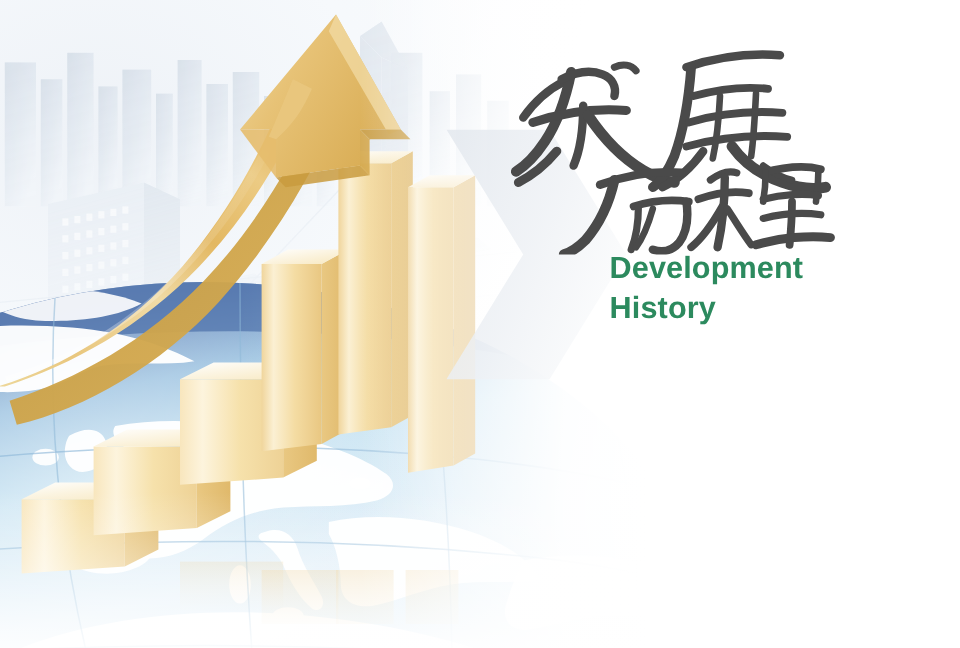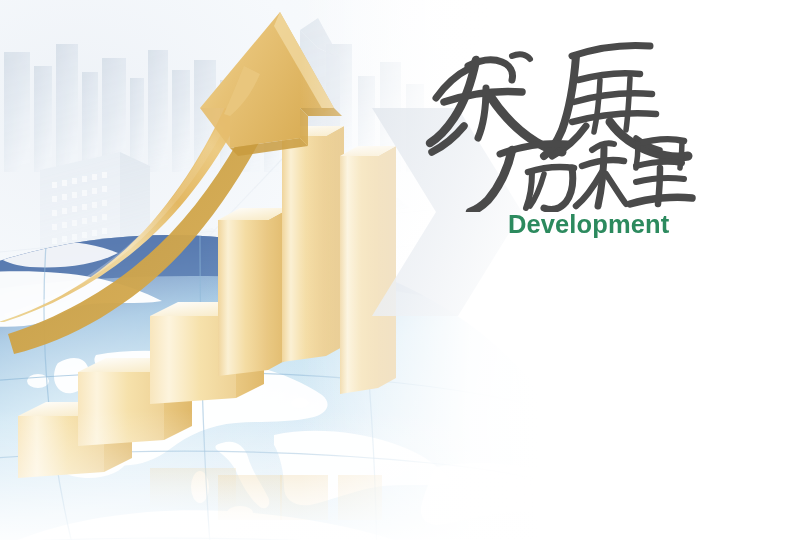--- a/index.html
+++ b/index.html
@@ -518,16 +518,17 @@
           <path d="M236,146 C236,160 235,172 234,182" stroke-width="6.5"></path>
 
           <path d="M212,160 C228,156 246,155 260,157" stroke-width="6"></path>
           <path d="M206,182 C226,176 250,174 268,176" stroke-width="7.5"></path>
         </g>
       </svg>
     </div>
 
     <div class="en-title">
       <div>Development</div>
+      <div>History</div>
     </div>
   </div>
 
 </div>
 
 </body></html>

